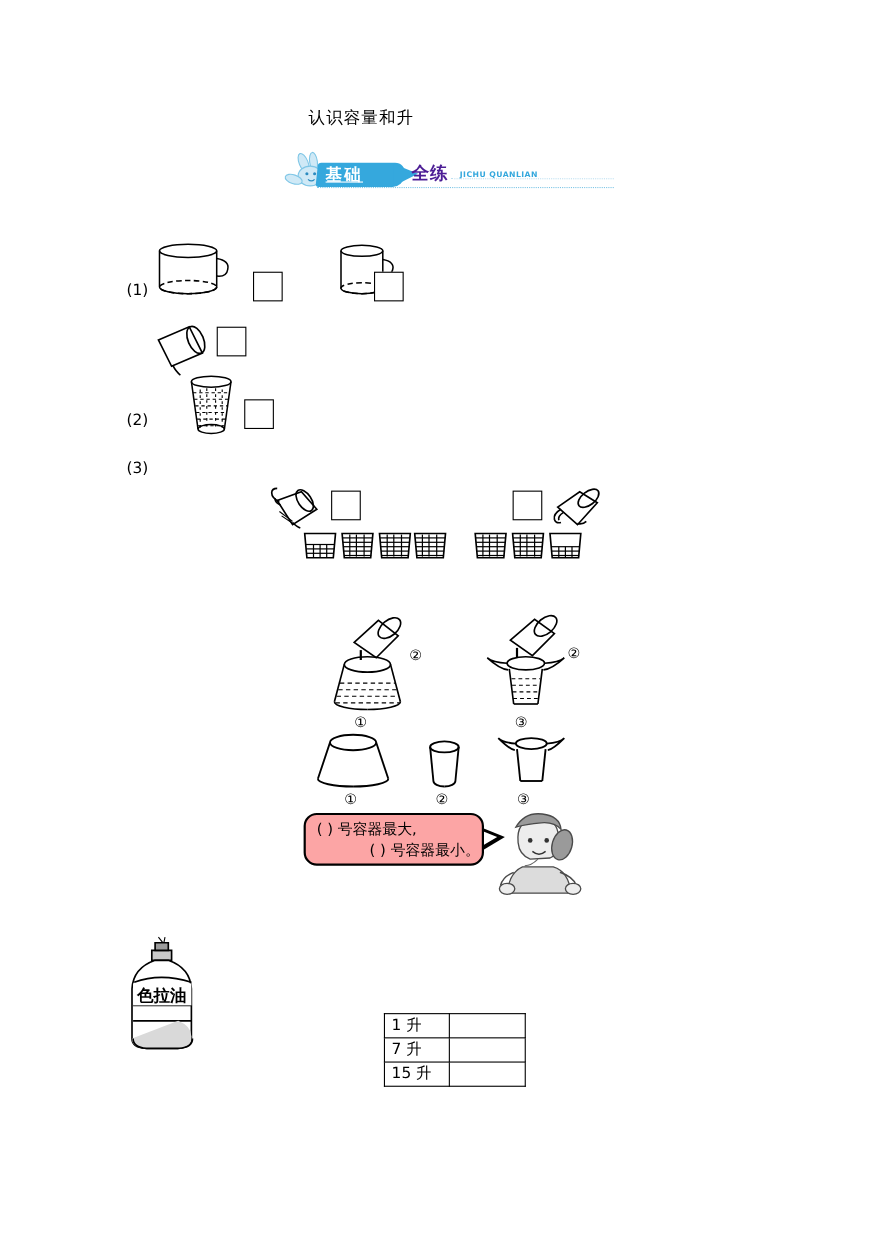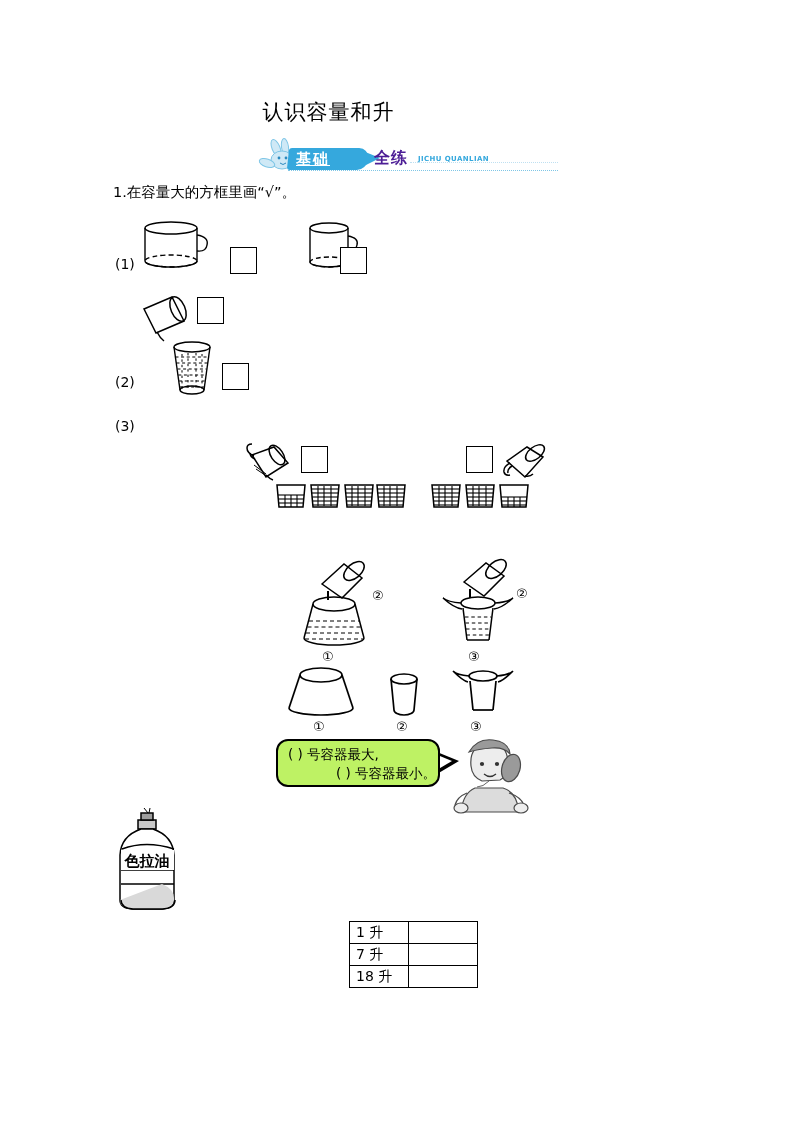--- a/index.html
+++ b/index.html
@@ -22,21 +22,21 @@
     height: 1122px;
   }
 
   
   .title {
     position: absolute;
     left: 0;
     top: 98px;
     width: 657px;
     text-align: center;
-    font-size: 21px;
+    font-size: 15px;
     letter-spacing: 1px;
     font-family: "DejaVu Sans", "Liberation Sans", sans-serif;
   }
 
   
   .banner {
     position: absolute;
     left: 258px;
     top: 142px;
     width: 300px;
@@ -161,21 +161,21 @@
 
   
   .bubble {
     position: absolute;
     left: 276px;
     top: 739px;
     width: 164px;
     height: 48px;
     border: 2px solid #000;
     border-radius: 12px;
-    background: #bef264;
+    background: #fca5a5;
     box-sizing: border-box;
   }
   .bubble-line {
     position: absolute;
     left: 10px;
     font-size: 13.5px;
     line-height: 19px;
     white-space: nowrap;
   }
   .bubble-tail {
@@ -220,21 +220,20 @@
     </div>
     <div class="banner-plate"></div>
     <div class="banner-plate2"></div>
     <div class="banner-t1">基础</div>
     <div class="banner-t2">全练</div>
     <div class="banner-py">JICHU QUANLIAN</div>
     <div class="banner-rule2"></div>
     <div class="banner-rule"></div>
   </div>
 
-  <div class="q q1">1.在容量大的方框里画“√”。</div>
 
   <div class="sublabel" style="left:115px; top:255px;">(1)</div>
 
   <div class="art" style="left:140px; top:222px;">
     <svg width="76" height="52" viewBox="0 0 76 52">
       <g fill="none" stroke="#000" stroke-width="1.4">
         <ellipse cx="31" cy="6" rx="26" ry="6"></ellipse>
         <path d="M5 6 L5 39"></path>
         <path d="M57 6 L57 39"></path>
         <ellipse cx="31" cy="39" rx="26" ry="6" stroke-dasharray="5,3"></ellipse>
@@ -523,21 +522,21 @@
         <ellipse cx="72" cy="72" rx="7" ry="5" fill="#ededed"></ellipse>
       </g>
       <circle cx="33" cy="28" r="2.1" fill="#333"></circle>
       <circle cx="48" cy="28" r="2.1" fill="#333"></circle>
       <path d="M35 38 q6 5 12 0" stroke="#333" stroke-width="1.3" fill="none"></path>
       <path d="M40 45 q-6 6 -12 6" stroke="#666" stroke-width="1" fill="none"></path>
     </svg>
   </div>
 
 
-  <div class="art" style="left:110px; top:808px;text-align:right;">
+  <div class="art" style="left:110px; top:852px;text-align:right;">
     <svg width="76" height="108" viewBox="0 0 76 108">
       <g fill="none" stroke="#000" stroke-width="1.5">
         <path d="M28 12 L46 12 L46 21 L28 21 Z" fill="#c9c9c9"></path>
         <path d="M31 5 L43 5 L43 12 L31 12 Z" fill="#9d9d9d"></path>
         <path d="M34 0 L38 5" stroke-width="1"></path>
         <path d="M40 0 L39 5" stroke-width="1"></path>
         <path d="M31 21 q-20 7 -21 26 L10 92 q0 8 12 9 l30 0 q12 -1 12 -9 L64 47 q-1 -19 -21 -26 Z" fill="#fff"></path>
         <path d="M12 41 q24 -9 52 0"></path>
         <path d="M11 62 L64 62"></path>
         <path d="M11 76 L64 76"></path>
@@ -553,19 +552,19 @@
     <tbody>
       <tr>
         <td class="lcell">1 升</td>
         <td class="ecell"></td>
       </tr>
       <tr>
         <td class="lcell">7 升</td>
         <td class="ecell"></td>
       </tr>
       <tr>
-        <td class="lcell">18 升</td>
+        <td class="lcell">15 升</td>
         <td class="ecell"></td>
       </tr>
     </tbody>
   </table>
 
 </div>
 
 </body></html>

